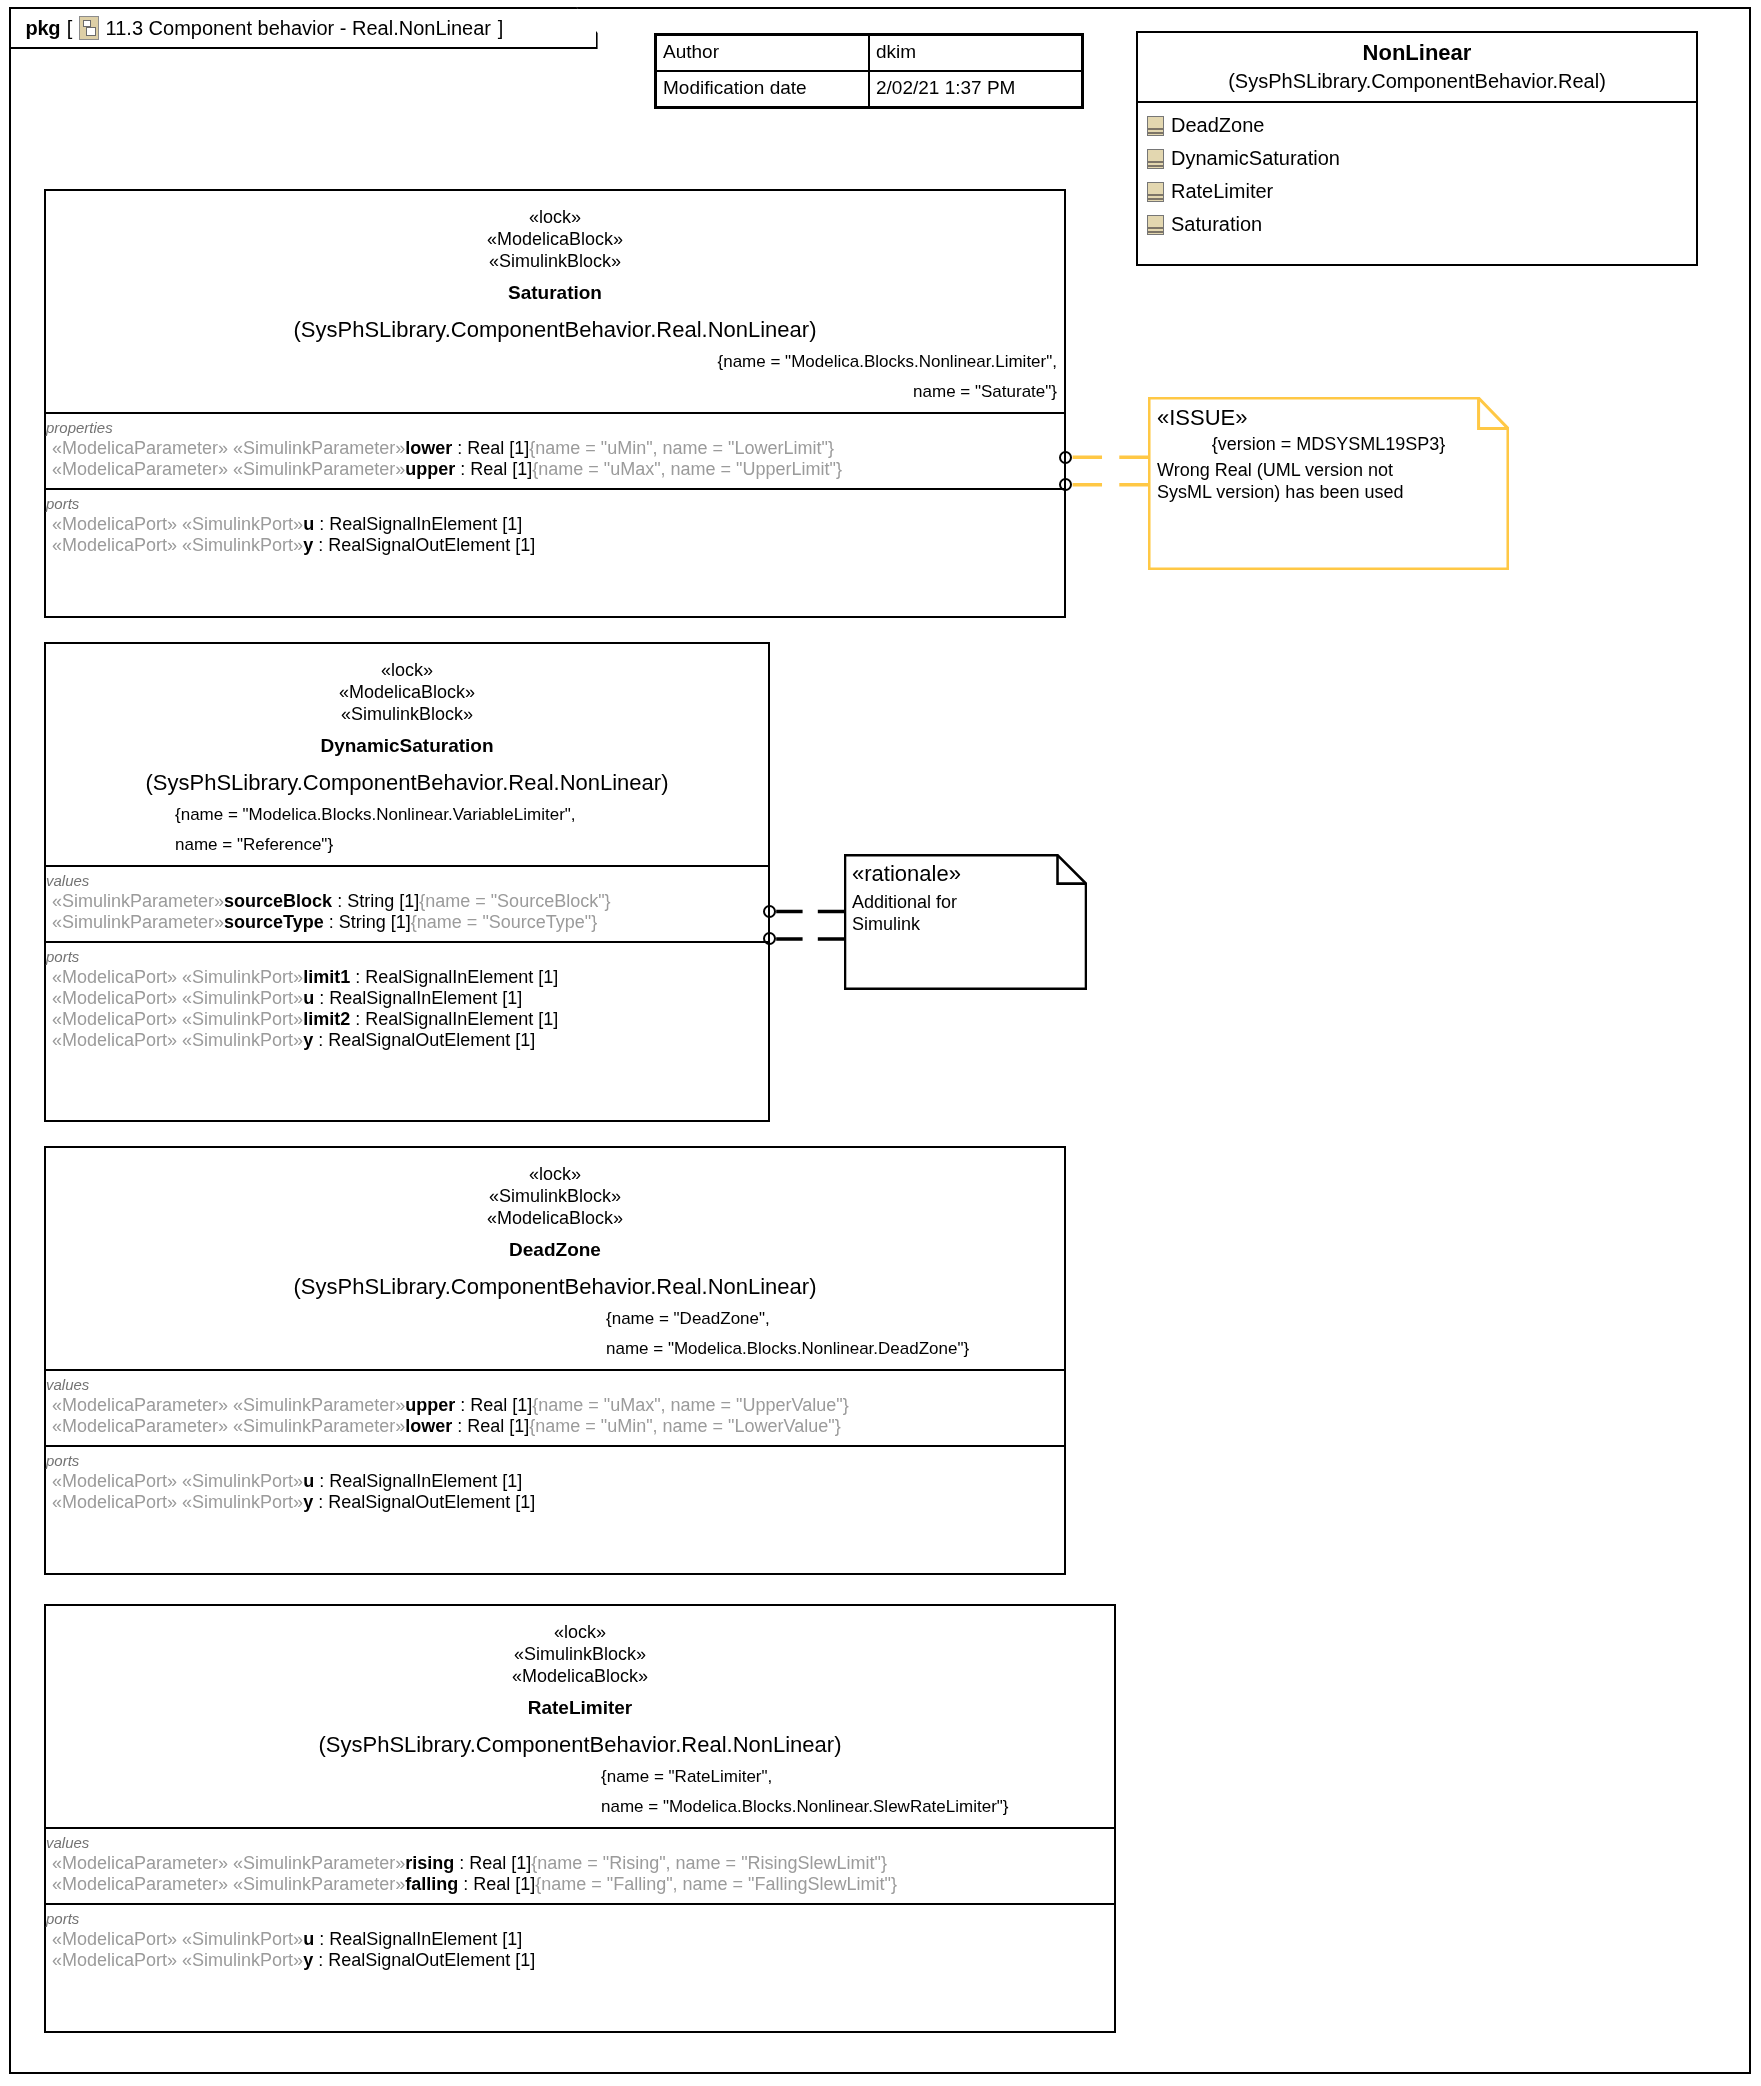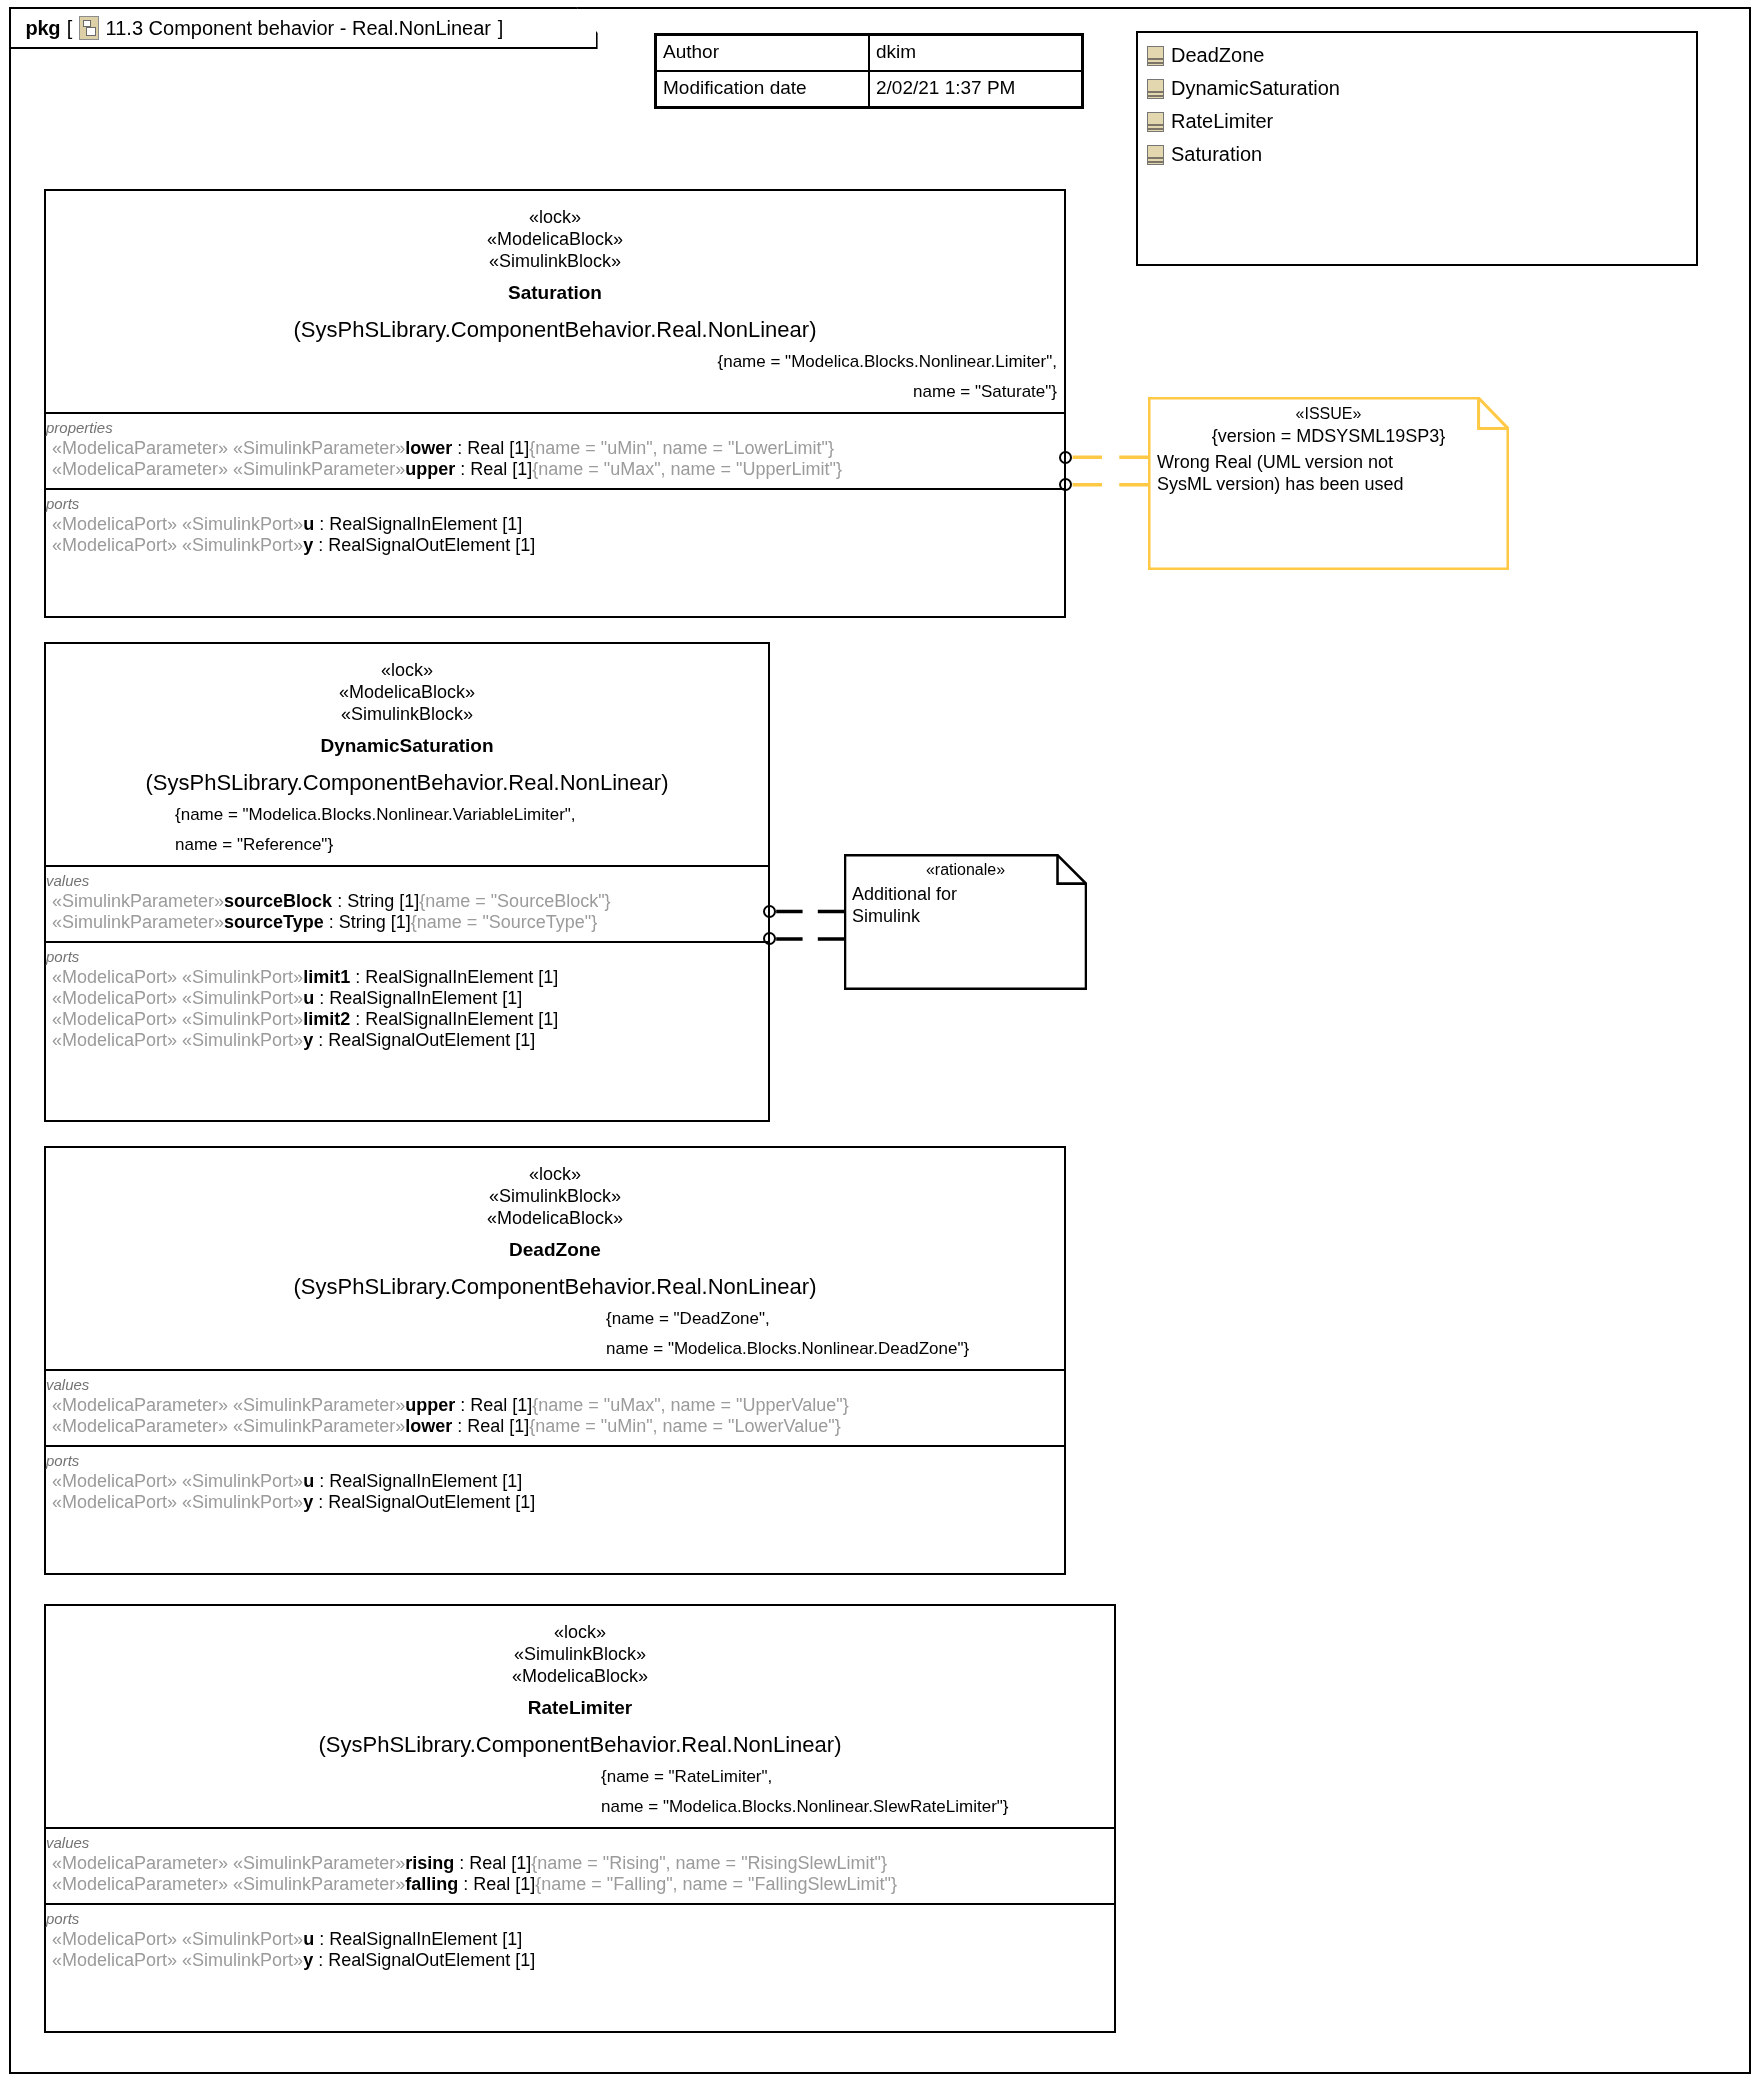--- a/index.html
+++ b/index.html
@@ -84,21 +84,21 @@
 
   
   .anchor{
     position:absolute;width:13px;height:13px;border:2.5px solid #000;border-radius:50%;
     background:transparent;box-sizing:border-box;
   }
 
   
   .note{position:absolute;background:#fff;box-sizing:border-box;}
   .note .body{position:absolute;inset:0;padding:8px 9px;}
-  .note .nkw{font-size:16px;text-align:center;color:#000;}
+  .note .nkw{font-size:22px;text-align:left;color:#000;}
   .note .nprop{font-size:18px;text-align:center;color:#000;margin-top:3px;}
   .note .ntext{font-size:18px;color:#000;margin-top:5px;line-height:1.2;}
   .note.issue .nkw,.note.issue .nprop,.note.issue .ntext{color:#000;}
 
   svg.ov{position:absolute;left:0;top:0;width:1762px;height:2087px;pointer-events:none;}
 </style>
 </head>
 <body>
 
 <div class="canvas">
@@ -119,20 +119,24 @@
       <div class="meta-cell k">Author</div>
       <div class="meta-cell v">dkim</div>
     </div>
     <div class="meta-row">
       <div class="meta-cell k">Modification date</div>
       <div class="meta-cell v">2/02/21 1:37 PM</div>
     </div>
   </div>
 
   <div class="nl-box">
+    <div class="nl-head">
+      <div class="nl-name">NonLinear</div>
+      <div class="nl-qual">(SysPhSLibrary.ComponentBehavior.Real)</div>
+    </div>
     <div class="nl-list">
       <div class="nl-item">
         <span class="blkicon"></span>
         <span class="nl-item-label">DeadZone</span>
       </div>
       <div class="nl-item">
         <span class="blkicon"></span>
         <span class="nl-item-label">DynamicSaturation</span>
       </div>
       <div class="nl-item">

